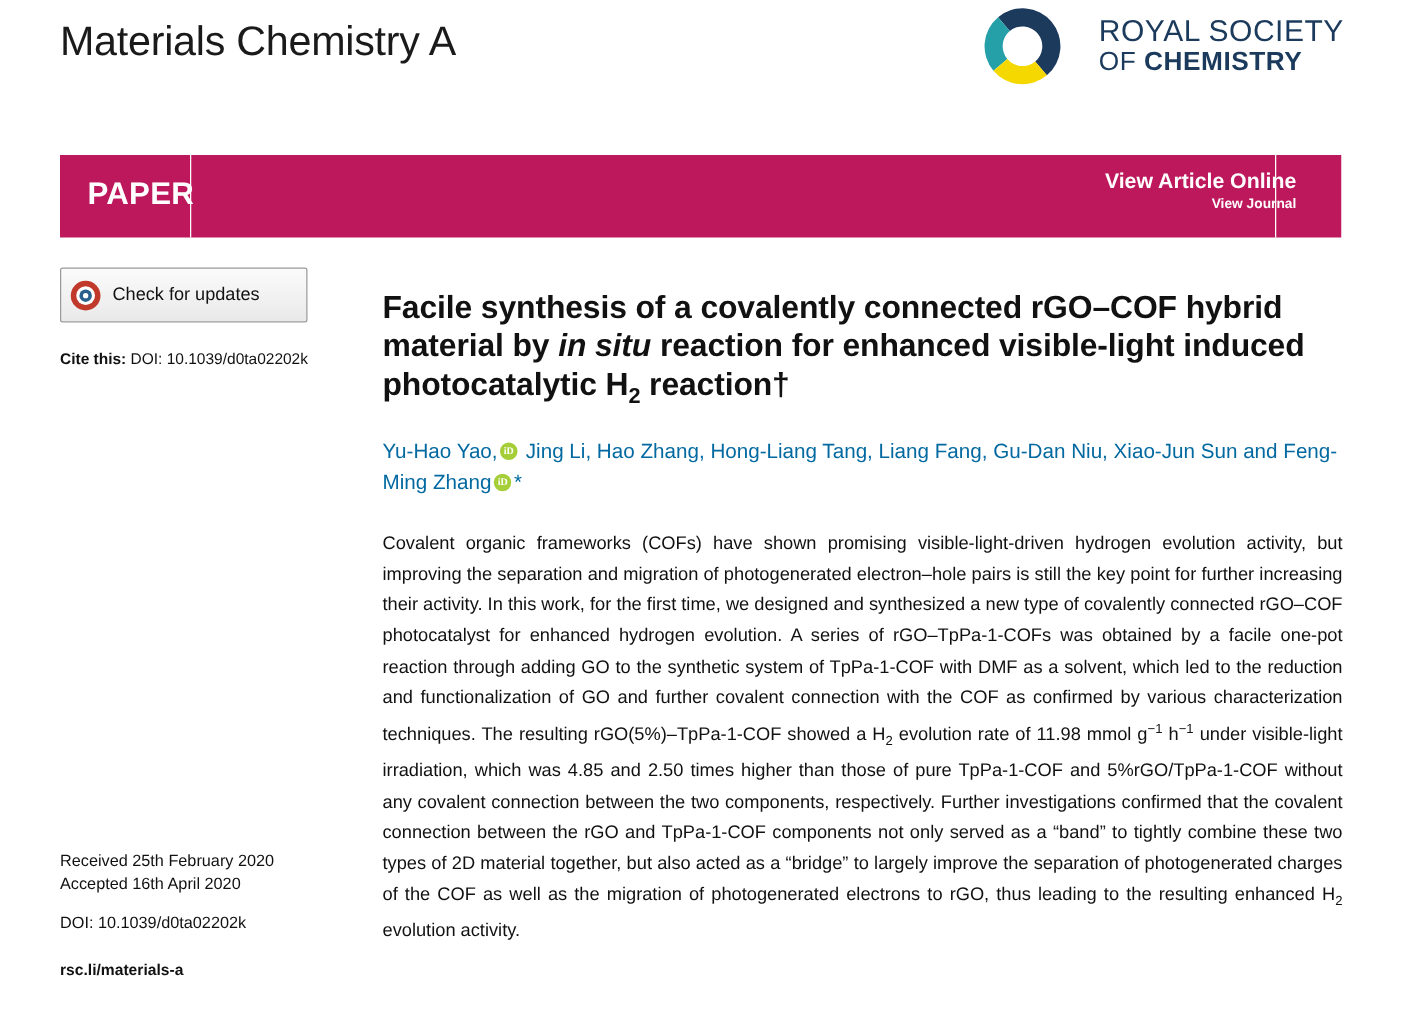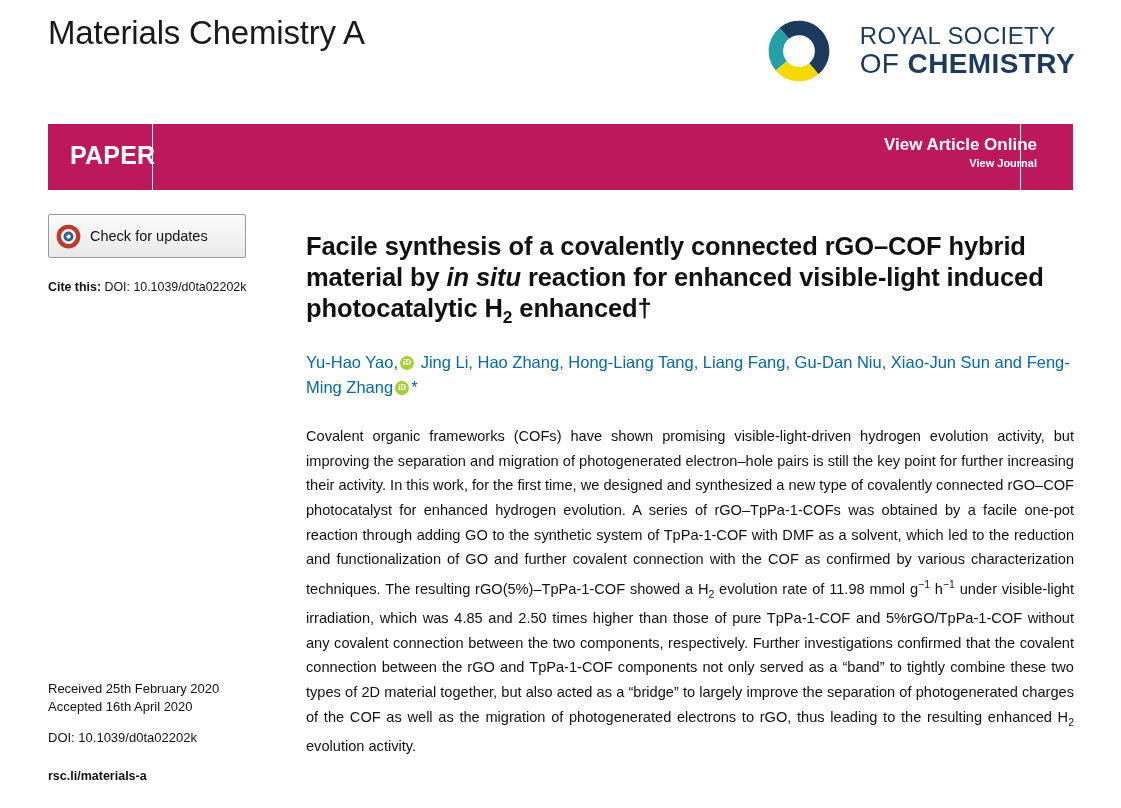--- a/index.html
+++ b/index.html
@@ -19,30 +19,30 @@
   }
   .journal-title {
     position: absolute; left: 48px; top: 14px;
     font-size: 33px; line-height: 38px; font-weight: 400;
     color: #1a1a1a; letter-spacing: -0.2px;
   }
   .journal-title .l2 { display: block; }
 
   
   .rsc-logo {
-    position: absolute; right: 46px; top: 18px;
+    position: absolute; right: 46px; top: 4px;
     display: flex; align-items: center; gap: 28px;
   }
   .rsc-mark { width: 66px; height: 66px; flex: none; }
   .rsc-words {
     line-height: 1.08;
     color: #1b3a5c;
   }
   .rsc-words .w1 { font-size: 24px; letter-spacing: 0.4px; font-weight: 400; }
-  .rsc-words .w2 { font-size: 28px; letter-spacing: 0.4px; font-weight: 400; }
+  .rsc-words .w2 { font-size: 21px; letter-spacing: 0.4px; font-weight: 400; }
   .rsc-words .w2 b { font-weight: 700; }
 
   
   .paperbar {
     position: absolute; left: 48px; top: 124px;
     width: 1025px; height: 66px;
     background: #be185d;
   }
   .paperbar .tick {
     position: absolute; top: 0; width: 1px; height: 66px; background: #ffffff;
@@ -178,21 +178,21 @@
   </div>
 
   <div class="dates">
     <div>Received 25th February 2020</div>
     <div>Accepted 16th April 2020</div>
   </div>
   <div class="doi-left">DOI: 10.1039/d0ta02202k</div>
   <div class="rscli">rsc.li/materials-a</div>
 
   <div class="rightcol">
-    <h1 class="article-title"><span>Facile synthesis of a covalently connected rGO–COF hybrid material by </span><i>in situ</i><span> reaction for enhanced visible-light induced photocatalytic H</span><sub>2</sub><span> enhanced†</span></h1>
+    <h1 class="article-title"><span>Facile synthesis of a covalently connected rGO–COF hybrid material by </span><i>in situ</i><span> reaction for enhanced visible-light induced photocatalytic H</span><sub>2</sub><span> reaction†</span></h1>
 
     <div class="authors"><span>Yu-Hao Yao,</span><span class="orcid"></span><span> Jing Li, Hao Zhang, Hong-Liang Tang, Liang Fang, Gu-Dan Niu, Xiao-Jun Sun and Feng-Ming Zhang</span><span class="orcid"></span><span>*</span></div>
 
     <div class="abstract">
       <p>Covalent organic frameworks (COFs) have shown promising visible-light-driven hydrogen evolution activity, but improving the separation and migration of photogenerated electron–hole pairs is still the key point for further increasing their activity. In this work, for the first time, we designed and synthesized a new type of covalently connected rGO–COF photocatalyst for enhanced hydrogen evolution. A series of rGO–TpPa-1-COFs was obtained by a facile one-pot reaction through adding GO to the synthetic system of TpPa-1-COF with DMF as a solvent, which led to the reduction and functionalization of GO and further covalent connection with the COF as confirmed by various characterization techniques. The resulting rGO(5%)–TpPa-1-COF showed a H<sub>2</sub> evolution rate of 11.98 mmol g<sup>−1</sup> h<sup>−1</sup> under visible-light irradiation, which was 4.85 and 2.50 times higher than those of pure TpPa-1-COF and 5%rGO/TpPa-1-COF without any covalent connection between the two components, respectively. Further investigations confirmed that the covalent connection between the rGO and TpPa-1-COF components not only served as a “band” to tightly combine these two types of 2D material together, but also acted as a “bridge” to largely improve the separation of photogenerated charges of the COF as well as the migration of photogenerated electrons to rGO, thus leading to the resulting enhanced H<sub>2</sub> evolution activity.</p>
     </div>
   </div>
 
 </div>
 

